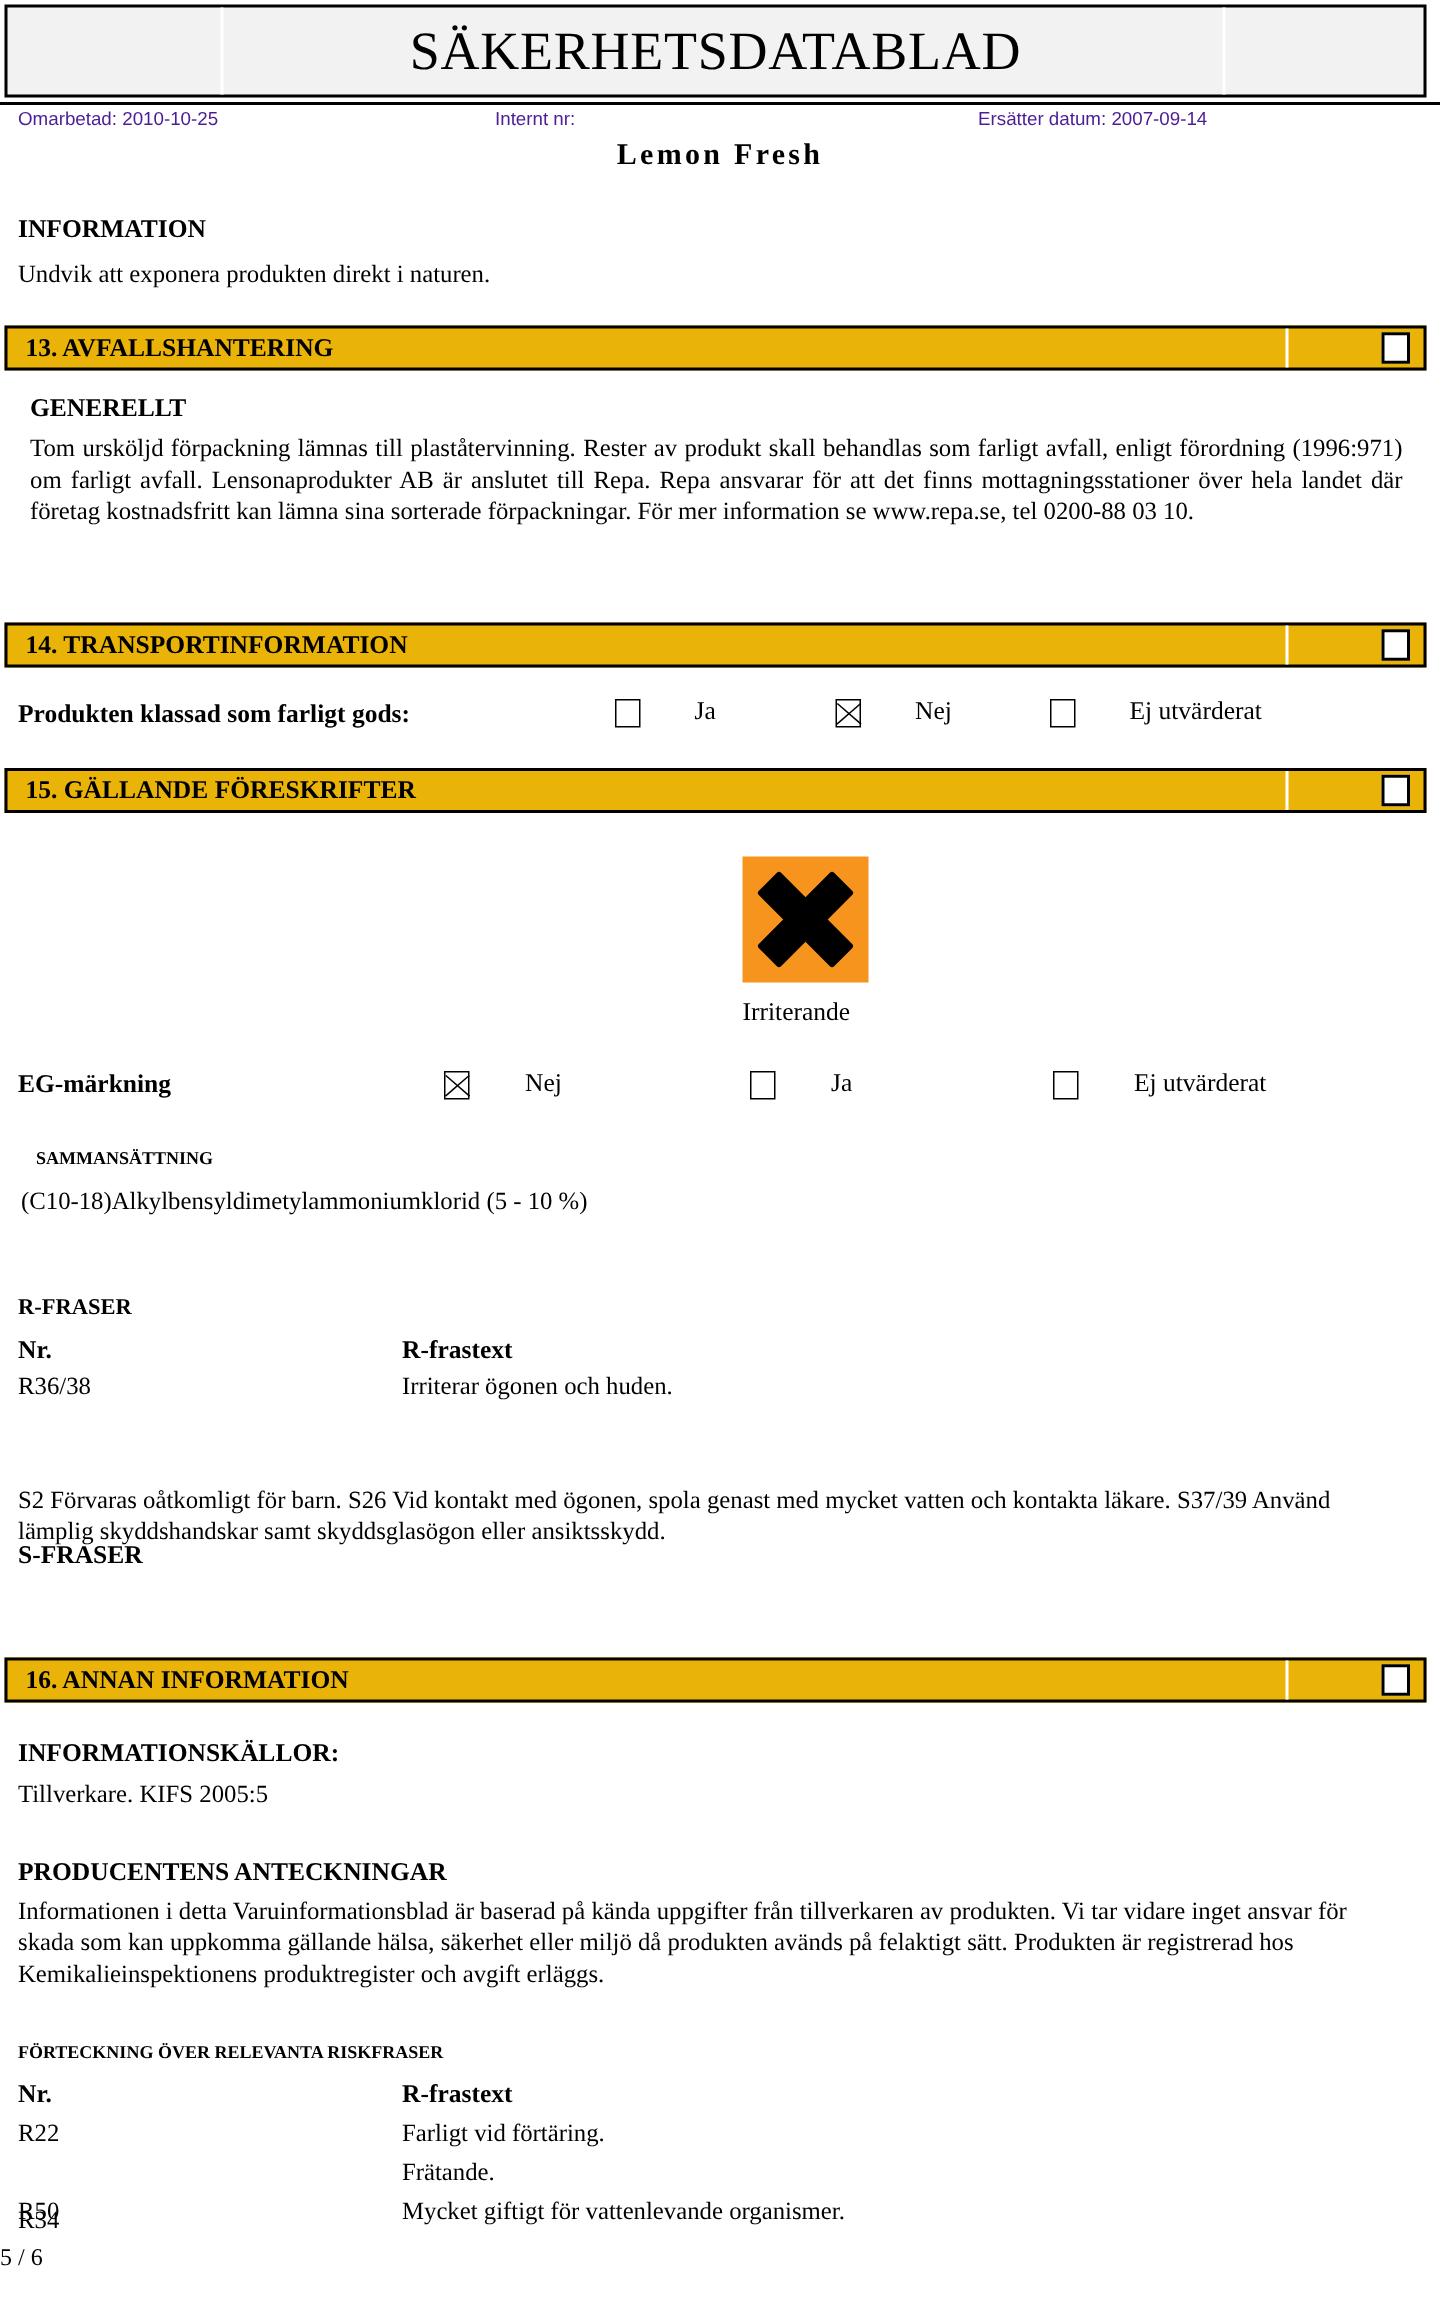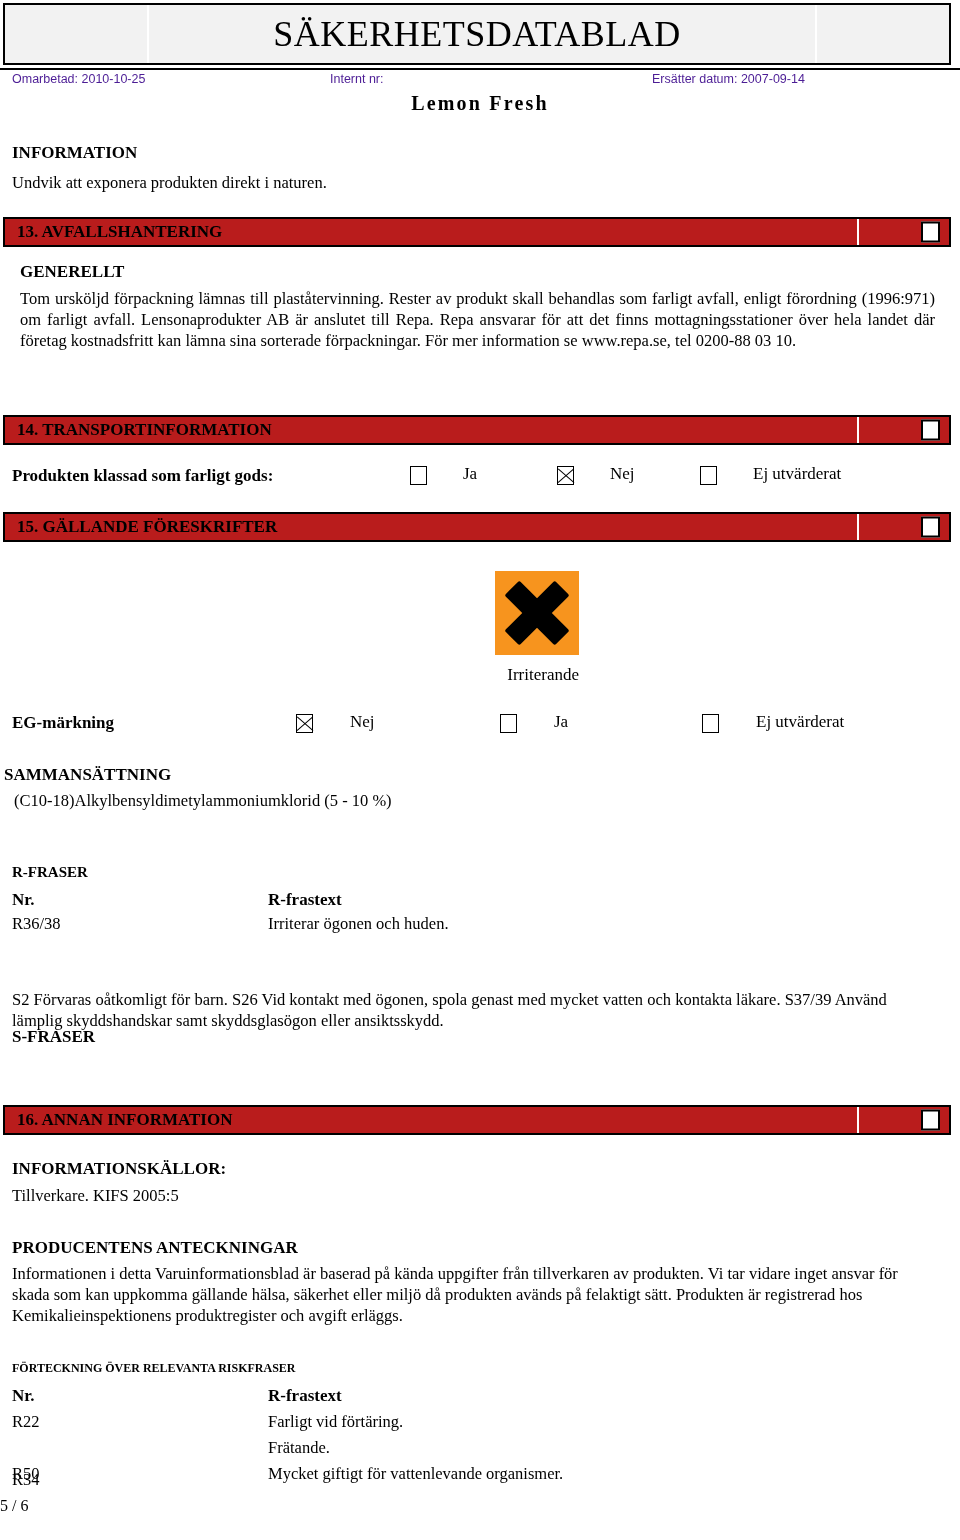--- a/index.html
+++ b/index.html
@@ -110,21 +110,21 @@
     font-weight: normal;
   }
 
   
   .section-bar {
     position: absolute;
     left: 3px;
     width: 948px;
     height: 30px;
     border: 2px solid #000000;
-    background: #b91c1c;
+    background: #eab308;
     box-sizing: border-box;
   }
   .section-bar .sec-title {
     position: absolute;
     left: 12px;
     top: 50%;
     transform: translateY(-50%);
     font-family: "Liberation Serif", "DejaVu Serif", serif;
     font-size: 17px;
     font-weight: bold;
@@ -178,21 +178,21 @@
     font-size: 17px;
     white-space: nowrap;
   }
 
   
   .pictogram-wrap {
     position: absolute;
     left: 495px;
     top: 571px;
     width: 84px;
-    text-align: right;
+    text-align: left;
   }
   .pictogram {
     width: 84px;
     height: 84px;
     background: #f7941e;
     position: relative;
   }
   .pictogram .bar {
     position: absolute;
     left: 50%;
@@ -290,21 +290,21 @@
 
 <div class="cbox checked" style="left:296px; top:714px;"></div>
 <div class="cb-label" style="left:350px; top:712px;">Nej</div>
 
 <div class="cbox" style="left:500px; top:714px;"></div>
 <div class="cb-label" style="left:554px; top:712px;">Ja</div>
 
 <div class="cbox" style="left:702px; top:714px;"></div>
 <div class="cb-label" style="left:756px; top:712px;">Ej utvärderat</div>
 
-<div class="abs h-bold" style="left:4px; top:765px; font-size:17px;">SAMMANSÄTTNING</div>
+<div class="abs h-bold" style="left:24px; top:765px; font-size:12px;">SAMMANSÄTTNING</div>
 <div class="abs body-text" style="left:14px; top:790px;">(C10-18)Alkylbensyldimetylammoniumklorid (5 - 10 %)</div>
 
 <div class="abs h-bold" style="left:12px; top:864px; font-size:15px;">R-FRASER</div>
 
 <div class="abs h-bold col-nr" style="top:890px; font-size:17px;">Nr.</div>
 <div class="abs h-bold col-txt" style="top:890px; font-size:17px;">R-frastext</div>
 
 <div class="abs body-text col-nr" style="top:913px;">R36/38</div>
 <div class="abs body-text col-txt" style="top:913px;">Irriterar ögonen och huden.</div>
 

